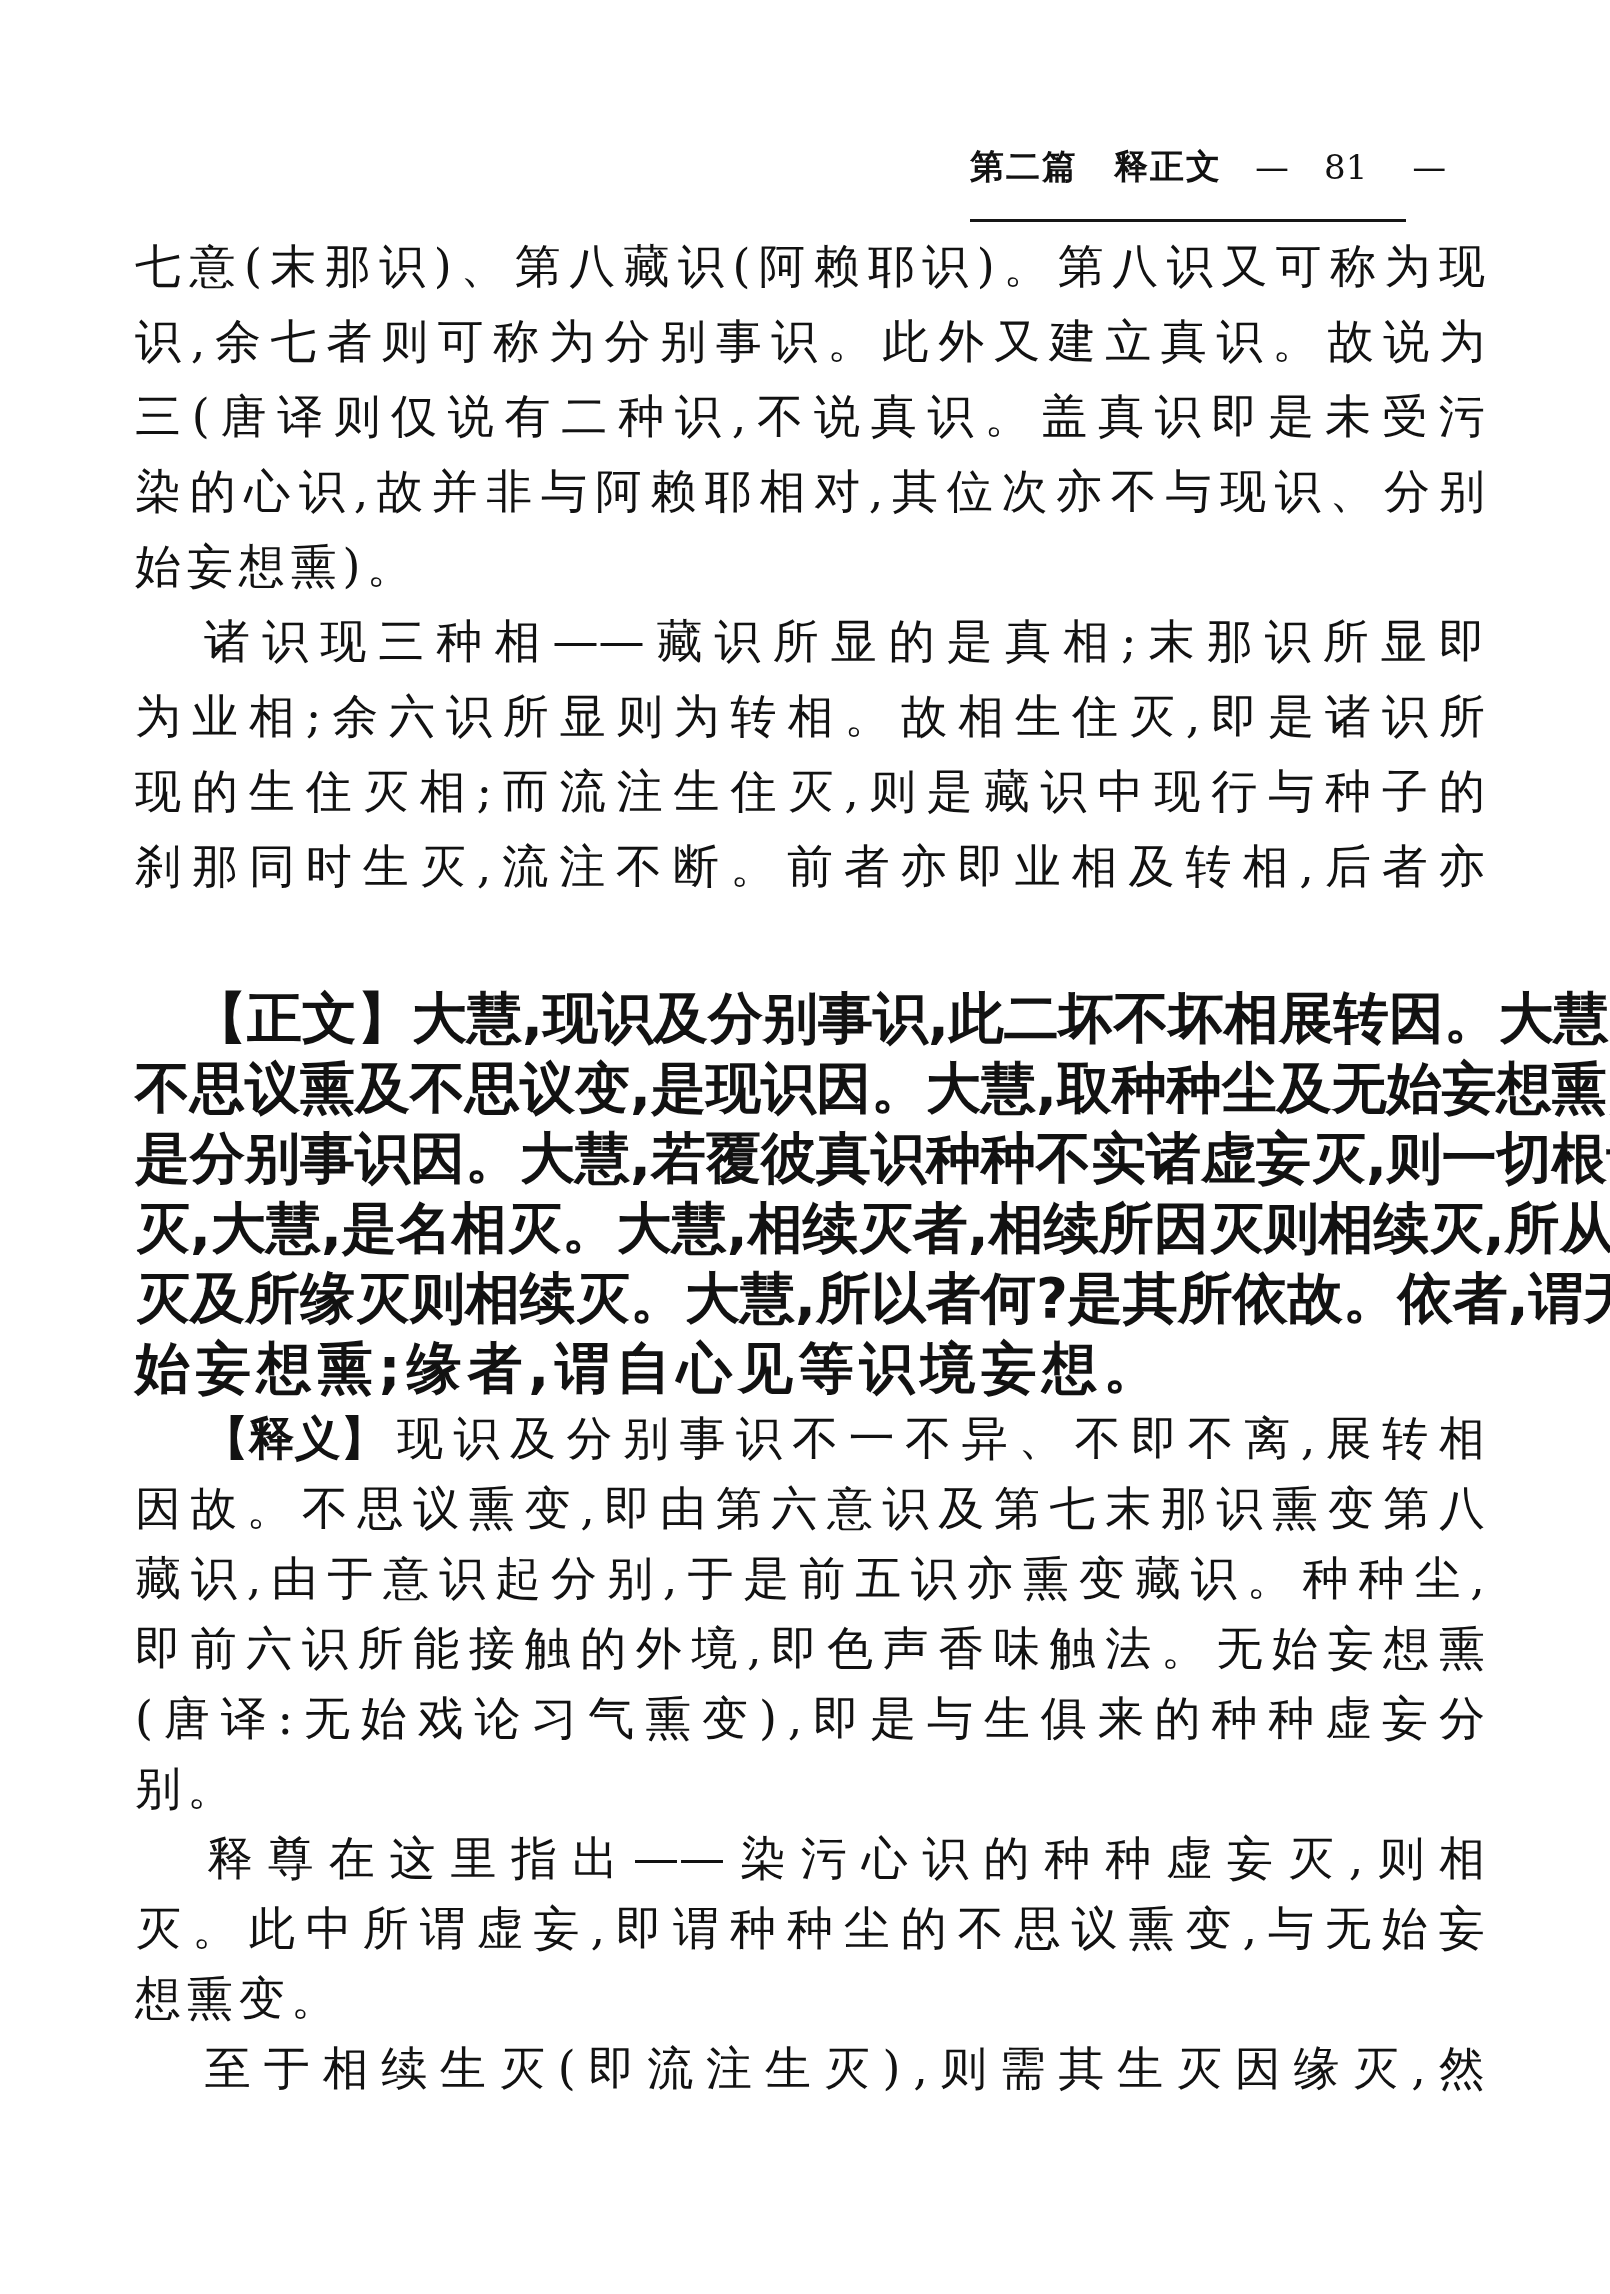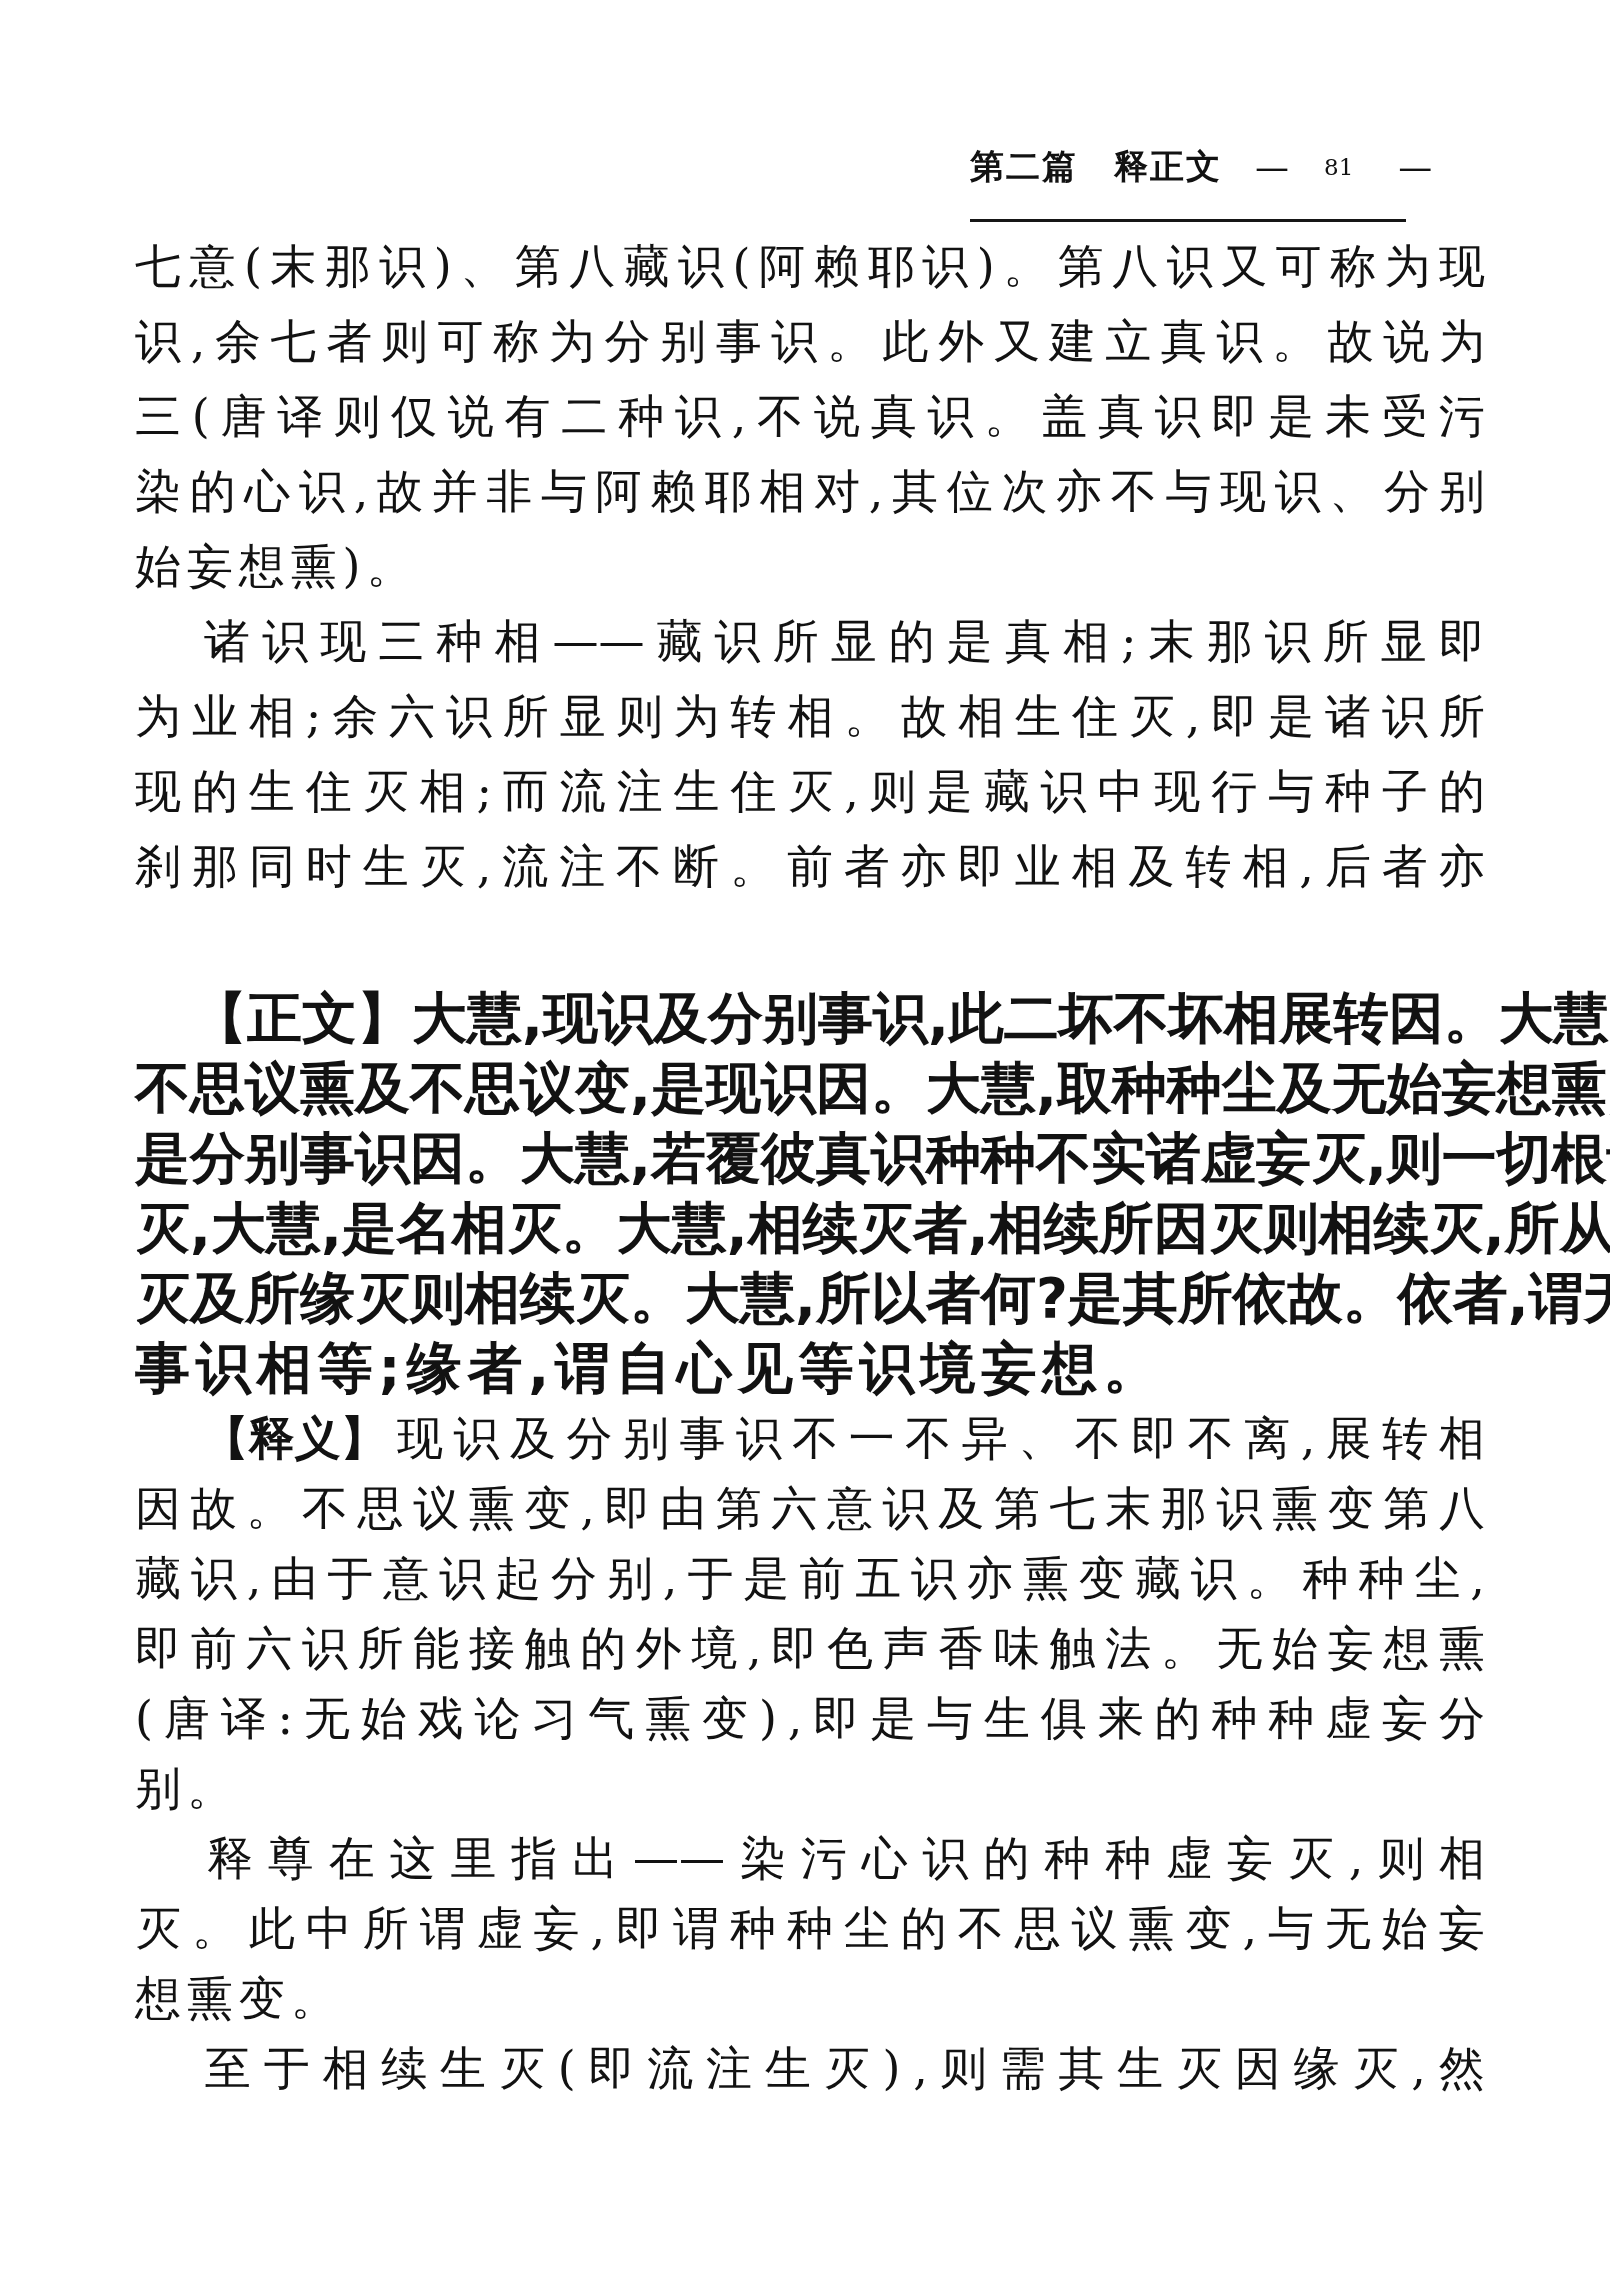--- a/index.html
+++ b/index.html
@@ -21,21 +21,21 @@
     border-bottom:3.9px solid #161616;
     padding-bottom:29px;
     font-family:"DejaVu Sans", sans-serif;
     font-weight:700;
     font-size:34px;
     white-space:nowrap;
   }
   .hd-sec{letter-spacing:2px;}
   .hd-title{margin-left:36px;letter-spacing:2px;}
   .hd-dash-l{margin-left:33px;font-weight:400;}
-  .hd-page{margin-left:35px;font-family:"DejaVu Serif", serif;font-weight:400;font-size:23px;}
+  .hd-page{margin-left:35px;font-family:"DejaVu Serif", serif;font-weight:400;font-size:34px;}
   .hd-dash-r{margin-left:45px;font-weight:400;}
 
   
   .content{
     position:absolute;
     left:135px;top:229px;width:1350px;
   }
   .para{margin:0;}
   .line{
     height:75px;line-height:75px;
@@ -453,21 +453,21 @@
           <span>所</span>
           <span>依</span>
           <span>故</span>
           <span>。</span>
           <span>依</span>
           <span>者</span>
           <span>,</span>
           <span>谓</span>
           <span>无</span>
         </div>
-        <div class="line">事识相等;缘者,谓自心见等识境妄想。</div>
+        <div class="line">始妄想熏;缘者,谓自心见等识境妄想。</div>
       </div>
       <div class="para tight">
         <div class="line fill">
           <span class="indent"></span>
           <span class="lab">【释义】</span>
           <span>现</span>
           <span>识</span>
           <span>及</span>
           <span>分</span>
           <span>别</span>

